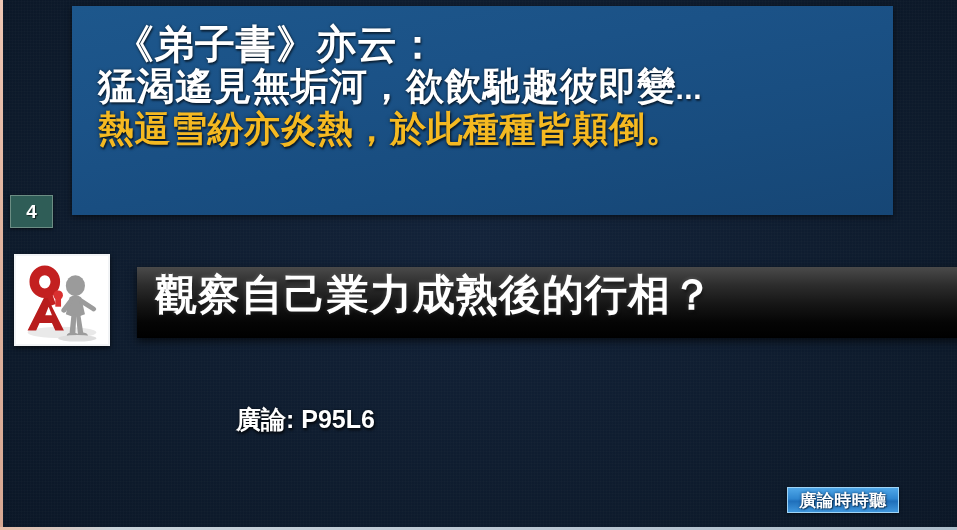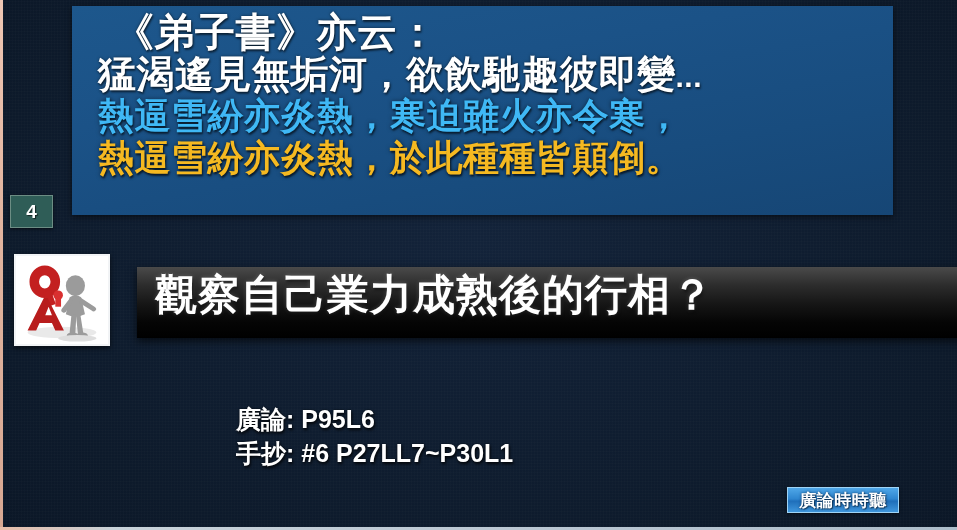--- a/index.html
+++ b/index.html
@@ -65,21 +65,21 @@
   .quote-line {
     white-space: nowrap;
     font-weight: bold;
     line-height: 1.0;
     letter-spacing: 0.5px;
   }
   .q-l1 {
     font-size: 40px;
     color: #ffffff;
     text-shadow: 0 0 3px rgba(0,0,0,0.55), 1px 2px 2px rgba(0,0,0,0.5);
-    margin: 0 0 2px 24px;
+    margin: 12px 0 2px 24px;
   }
   .q-l2 {
     font-size: 38px;
     color: #ffffff;
     text-shadow: 0 0 3px rgba(0,0,0,0.55), 1px 2px 2px rgba(0,0,0,0.5);
     margin: 3px 0 4px 8px;
   }
   .q-l3 {
     font-size: 36px;
     color: #3fb8f5;
@@ -200,21 +200,20 @@
 <body>
 
 <div id="slide">
 
   <div class="frame-edge-left"></div>
   <div class="frame-edge-bottom"></div>
 
   <div class="quote-panel">
     <div class="quote-line q-l1">《弟子書》亦云：</div>
     <div class="quote-line q-l2"><span>猛渴遙見無垢河，欲飲馳趣彼即變</span><span class="q-ellipsis">...</span></div>
-    <div class="quote-line q-l3">熱逼雪紛亦炎熱，寒迫雖火亦令寒，</div>
     <div class="quote-line q-l4">熱逼雪紛亦炎熱，於此種種皆顛倒。</div>
   </div>
 
   <div class="page-badge">4</div>
 
   <div class="qa-thumb">
     <svg viewBox="0 0 96 92">
       <rect x="0" y="0" width="96" height="92" fill="#ffffff"></rect>
       <ellipse cx="48" cy="80" rx="36" ry="6" fill="#e9e9e9"></ellipse>
 
@@ -244,20 +243,19 @@
       <ellipse cx="64" cy="86" rx="20" ry="3.5" fill="#dedede"></ellipse>
     </svg>
   </div>
 
   <div class="question-bar">
     <div class="question-text">觀察自己業力成熟後的行相？</div>
   </div>
 
   <div class="refs">
     <div class="ref-line">廣論: P95L6</div>
-    <div class="ref-line">手抄: #6 P27LL7~P30L1</div>
   </div>
 
   <div class="channel-badge">
     <span>廣論時時聽</span>
   </div>
 
 </div>
 
 </body></html>

